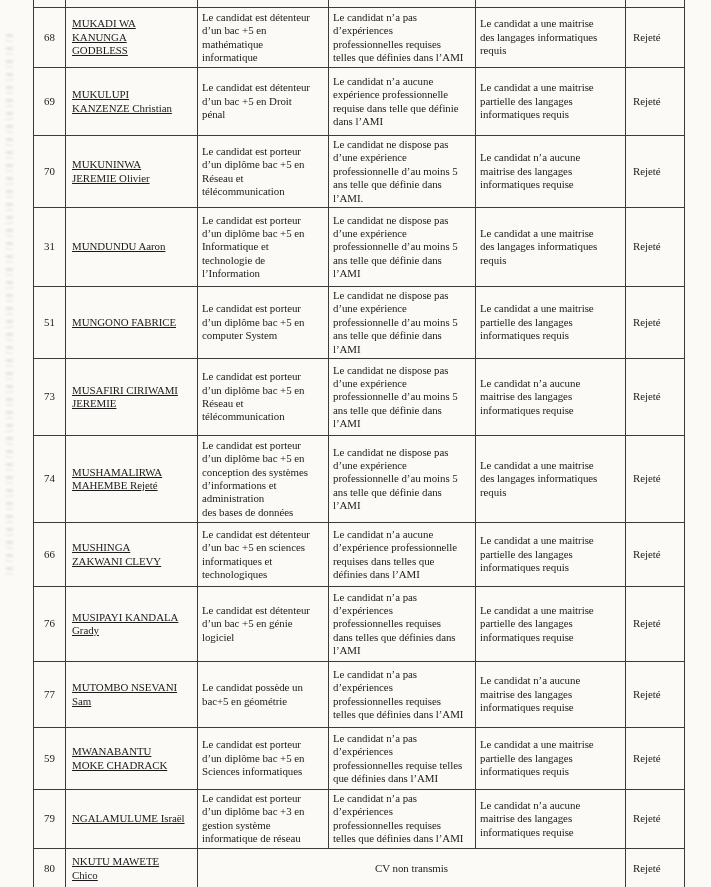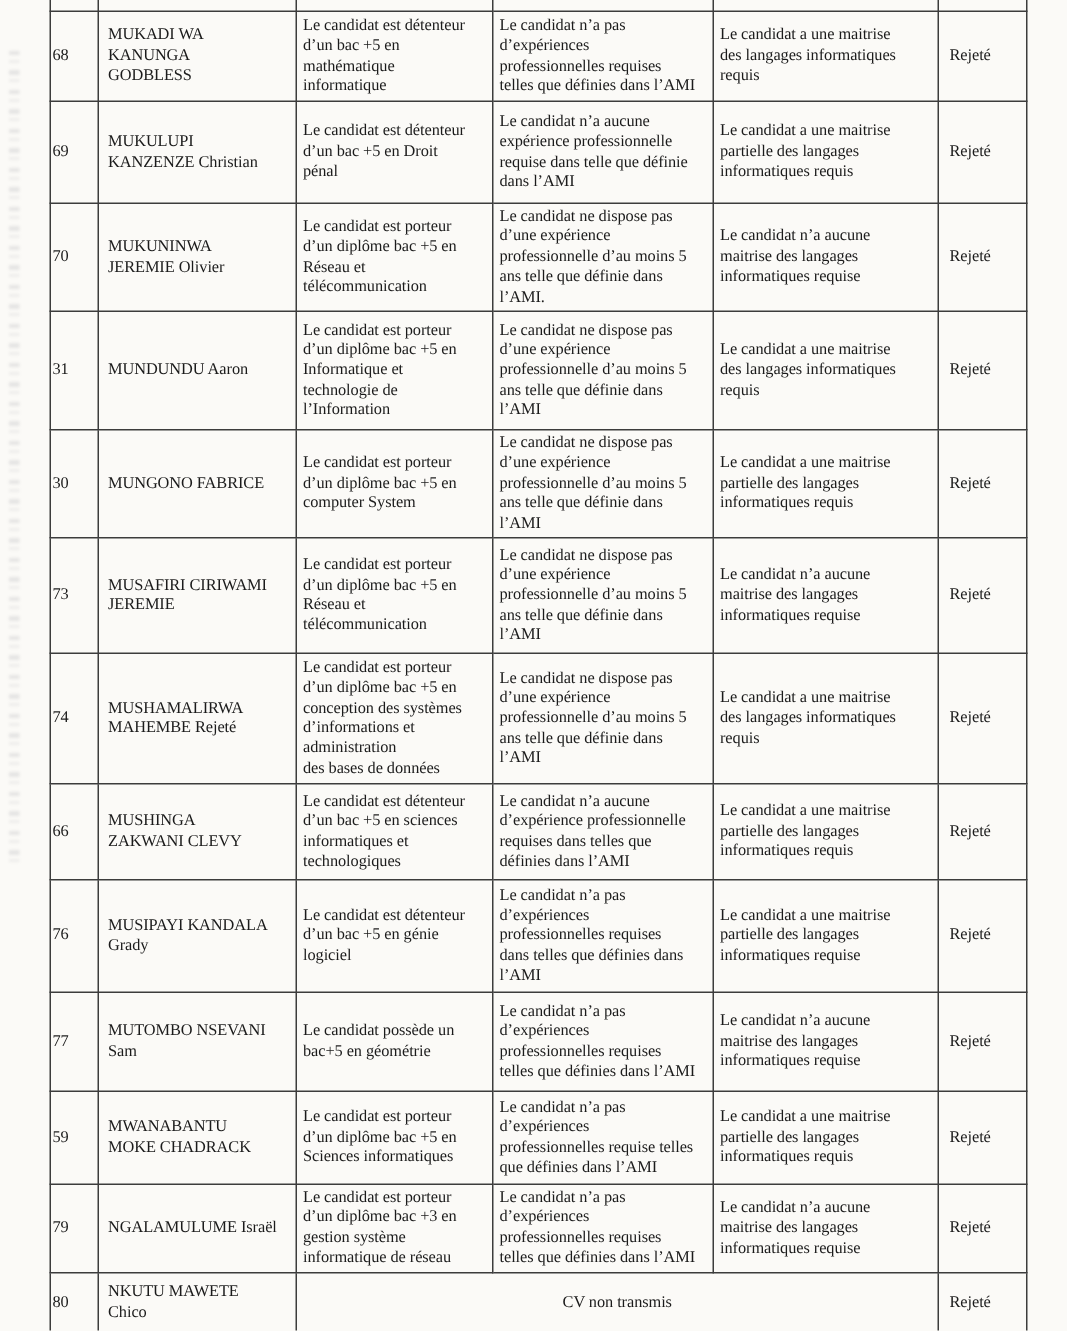--- a/index.html
+++ b/index.html
@@ -51,25 +51,26 @@
     white-space: pre-line;
     overflow: hidden;
     letter-spacing: -0.05px;
   }
   .scan-table tr.partial td {
     border-top: none;
     padding: 0;
     height: 7px;
   }
   .scan-table td.num {
-    text-align: left;
+    text-align: center;
     padding: 2px 1px;
   }
   .scan-table td.name {
     padding-left: 6px;
+    text-decoration: underline;
   }
   .scan-table td.decision {
     padding-left: 7px;
   }
   .scan-table td.merged {
     text-align: center;
     vertical-align: middle;
   }
 </style>
 </head>
@@ -167,21 +168,21 @@
 professionnelle d’au moins 5
 ans telle que définie dans
 l’AMI</td>
         <td class="lang">Le candidat a une maitrise
 des langages informatiques
 requis</td>
         <td class="decision">Rejeté</td>
       </tr>
 
       <tr style="height:68px">
-        <td class="num">30</td>
+        <td class="num">51</td>
         <td class="name">MUNGONO FABRICE</td>
         <td class="edu">Le candidat est porteur
 d’un diplôme bac +5 en
 computer System</td>
         <td class="exp">Le candidat ne dispose pas
 d’une expérience
 professionnelle d’au moins 5
 ans telle que définie dans
 l’AMI</td>
         <td class="lang">Le candidat a une maitrise

